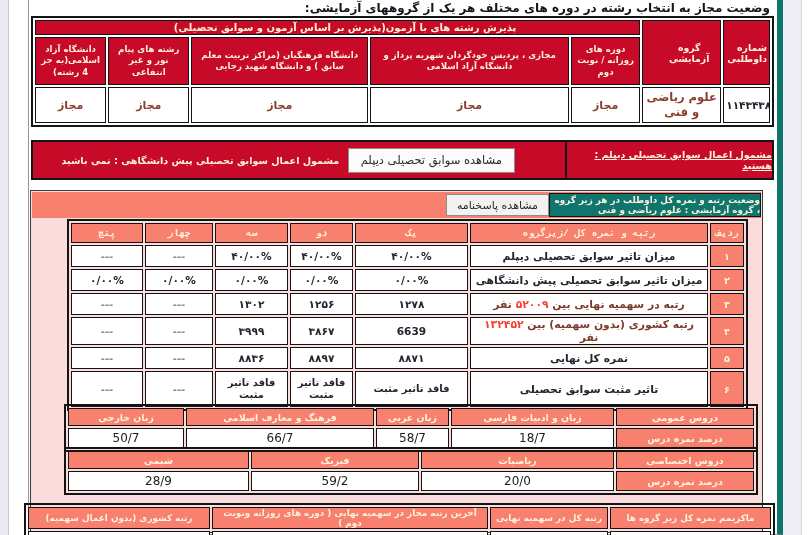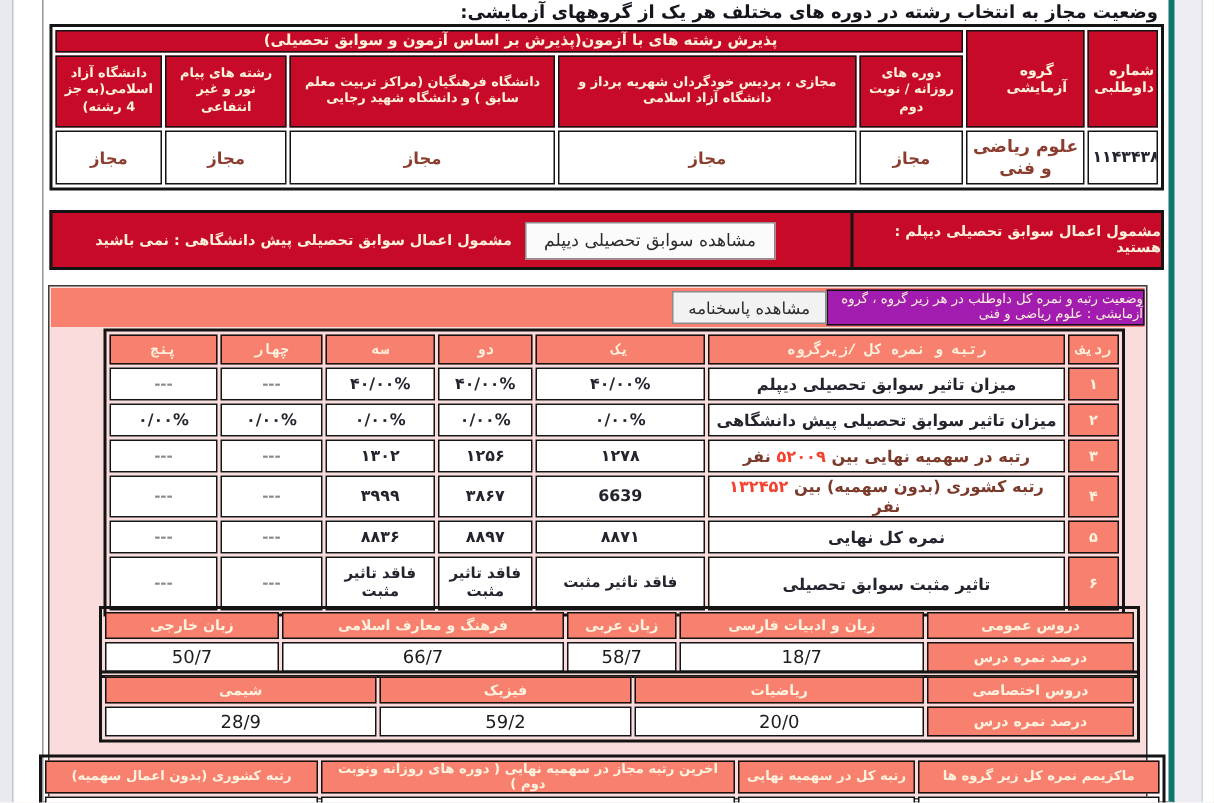--- a/index.html
+++ b/index.html
@@ -1,51 +1,51 @@
 <!DOCTYPE html>
 <html lang="fa"><head>
 <meta charset="utf-8">
 <style>
   html,body{margin:0;padding:0;width:809px;height:535px;overflow:hidden;background:#fff;
     font-family:"DejaVu Sans",sans-serif;}
   .stage{position:relative;width:809px;height:535px;background:#fff;}
   .chrome-left{position:absolute;left:0;top:0;bottom:0;width:8px;background:#E9E9F0;border-right:1px solid #C6C6D0;}
   .chrome-right{position:absolute;left:783px;top:0;bottom:0;width:18px;background:#EDEDF3;border-right:1px solid #D5D5DD;}
   .content{position:absolute;left:28px;top:0;width:755px;height:535px;box-sizing:border-box;
-    border-left:1px solid #96969E;border-right:4px solid #0f766e;border-bottom:1px solid #96969E;background:#fff;direction:rtl;}
+    border-left:1px solid #96969E;border-right:6px solid #0f766e;border-bottom:1px solid #96969E;background:#fff;direction:rtl;}
   .abs{position:absolute;}
   .page-title{top:1px;right:7px;font-size:12px;font-weight:bold;color:#15151d;}
   
   table.t{border-collapse:separate;border-spacing:2px;table-layout:fixed;border:2px solid #141414;}
   table.t th,table.t td{border:1px solid #141414;overflow:hidden;padding:0 2px;text-align:center;vertical-align:middle;}
   .redh{background:#C60A27;color:#FFF2DC;font-weight:bold;}
   .salh{background:#F8806E;color:#FFF3DF;font-weight:bold;}
   .cellw{background:#fff;color:#23242e;font-weight:bold;}
   .allowed{color:#8B3E2F;font-size:11px;}
   
   .elig{top:16px;right:3px;width:743px;}
   .elig .r1 th{height:13px;font-size:10px;padding-left:17px;}
   .elig .r2 th{height:46px;font-size:8.6px;line-height:1.3;}
   .elig .r3 td{height:34px;}
   .elig .cand{font-size:10.5px;}
   .elig .grp{font-size:11.5px;line-height:1.3;}
   
   .statusbar{top:140px;right:3px;width:743px;height:40px;background:#C60A27;border:2px solid #141414;
     box-sizing:border-box;display:flex;flex-direction:row;}
   .sb-right{width:205px;border-left:2px solid #141414;display:flex;align-items:center;justify-content:center;
-    color:#FFF2DC;font-size:9.6px;font-weight:bold;}
+    color:#FFF2DC;font-size:9.6px;font-weight:bold;text-decoration:underline;}
   .sb-left{flex:1;display:flex;align-items:center;}
   .sb-btn{margin-right:50px;height:25px;background:#FBFBFB;border:1px solid #8c8c8c;color:#2a2a2a;
     font-size:11.5px;font-family:"DejaVu Sans",sans-serif;padding:0 12px;cursor:pointer;}
   .sb-left-text{flex:1;text-align:center;color:#FFF2DC;font-size:9.6px;font-weight:bold;padding-left:20px;}
   
   .panel{top:190px;right:14px;width:733px;height:343px;background:#FBDCDC;border:1px solid #3a3a3a;box-sizing:border-box;}
   .pbar{top:1px;right:1px;left:1px;height:26px;display:flex;align-items:center;}
-  .pbar-title{width:212px;height:24px;box-sizing:border-box;border:1px solid #141414;background:#a21caf;
-    display:flex;align-items:center;justify-content:center;color:#FFF3DF;font-size:8.8px;font-weight:normal;}
+  .pbar-title{width:212px;height:24px;box-sizing:border-box;border:1px solid #141414;background:#0f766e;
+    display:flex;align-items:center;justify-content:center;color:#FFF3DF;font-size:8.8px;font-weight:bold;}
   .pbar-btn{height:22px;background:#F2F2F2;border:1px solid #8c8c8c;color:#2a2a2a;font-size:11px;
     font-family:"DejaVu Sans",sans-serif;padding:0 10px;cursor:pointer;}
   .pbar-cand{flex:1;text-align:left;padding-left:12px;color:#FFF3DF;font-size:9.6px;font-weight:bold;}
   .pbar{background:#F8806E;}
   
   .ranks{top:28px;right:14px;width:677px;}
   .ranks th{height:18px;font-size:9.6px;font-family:Liberation Mono, monospace;}
   .ranks td{height:20px;font-size:10.6px;}
   .ranks tr.tall td{height:34px;}
   .ranks .rowno{font-size:9.6px;}

